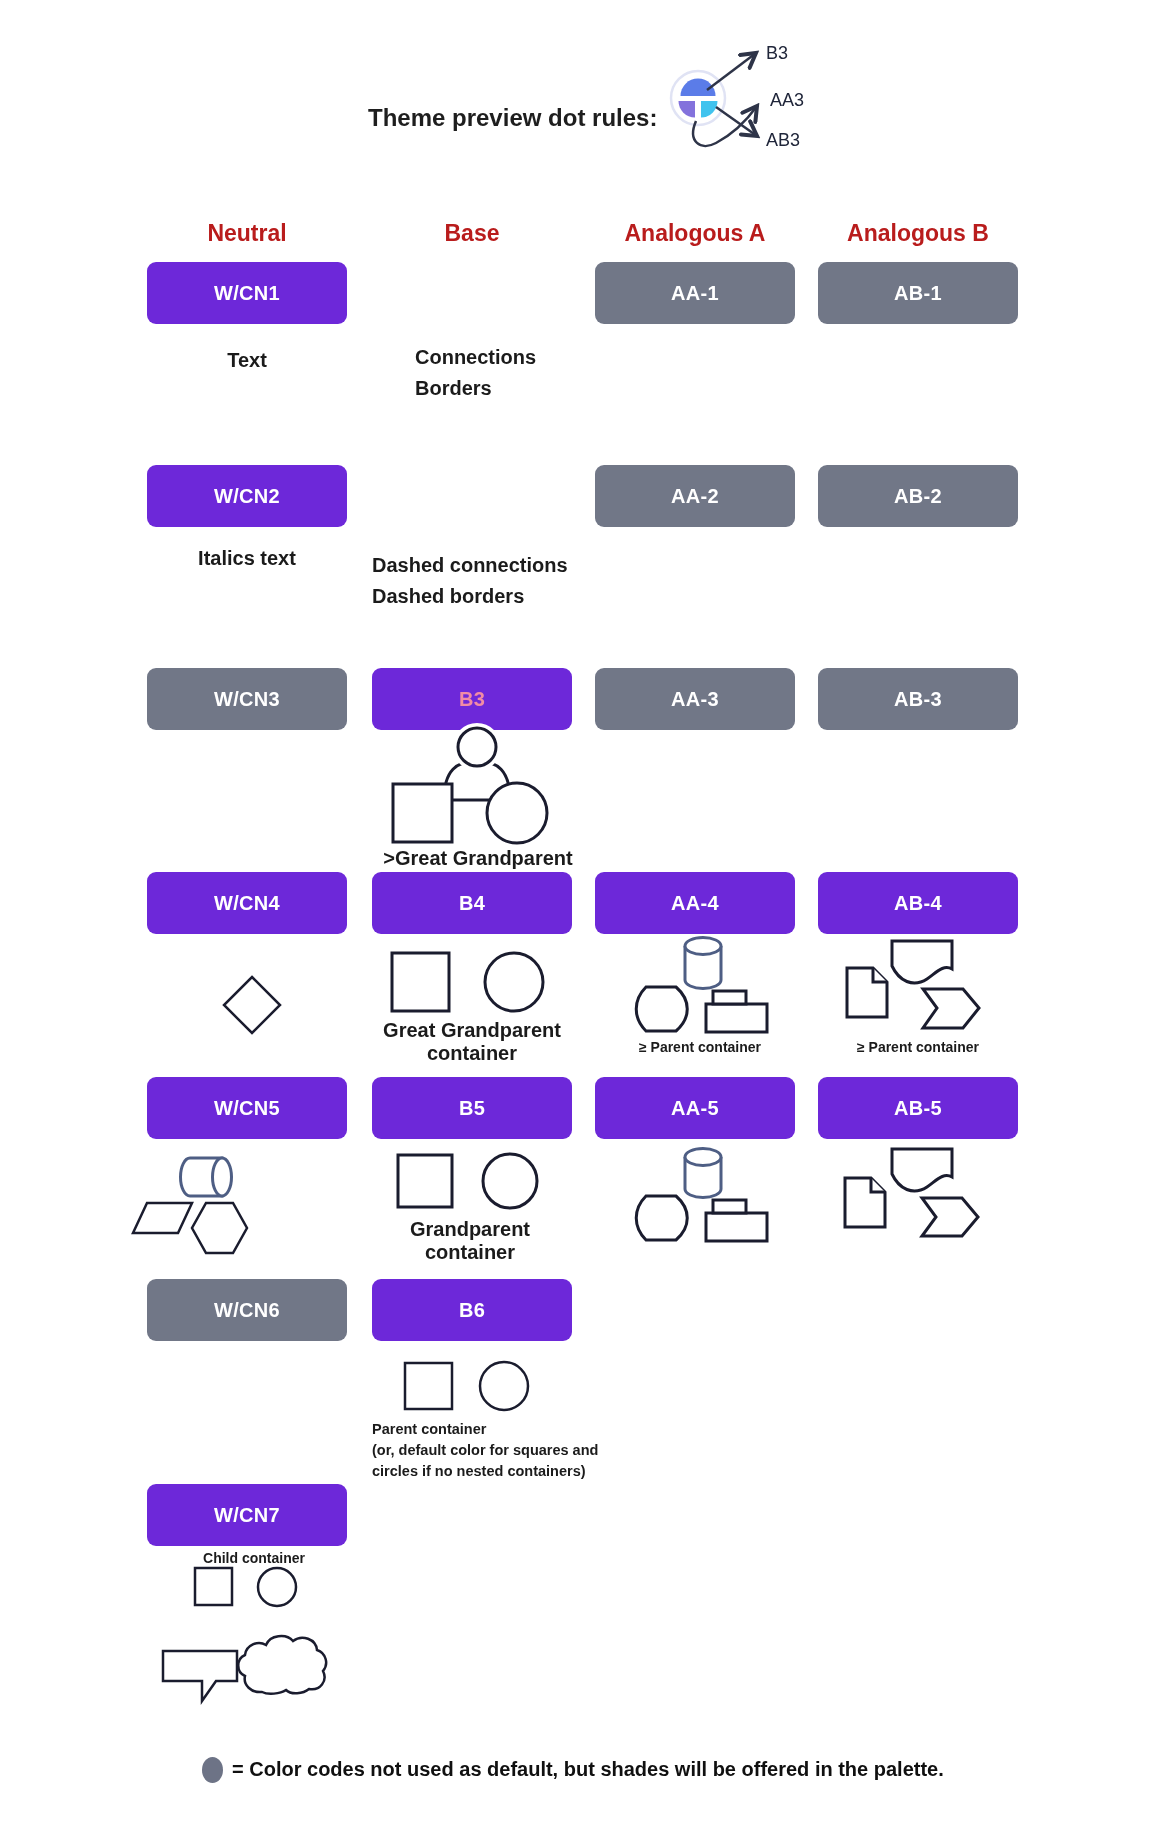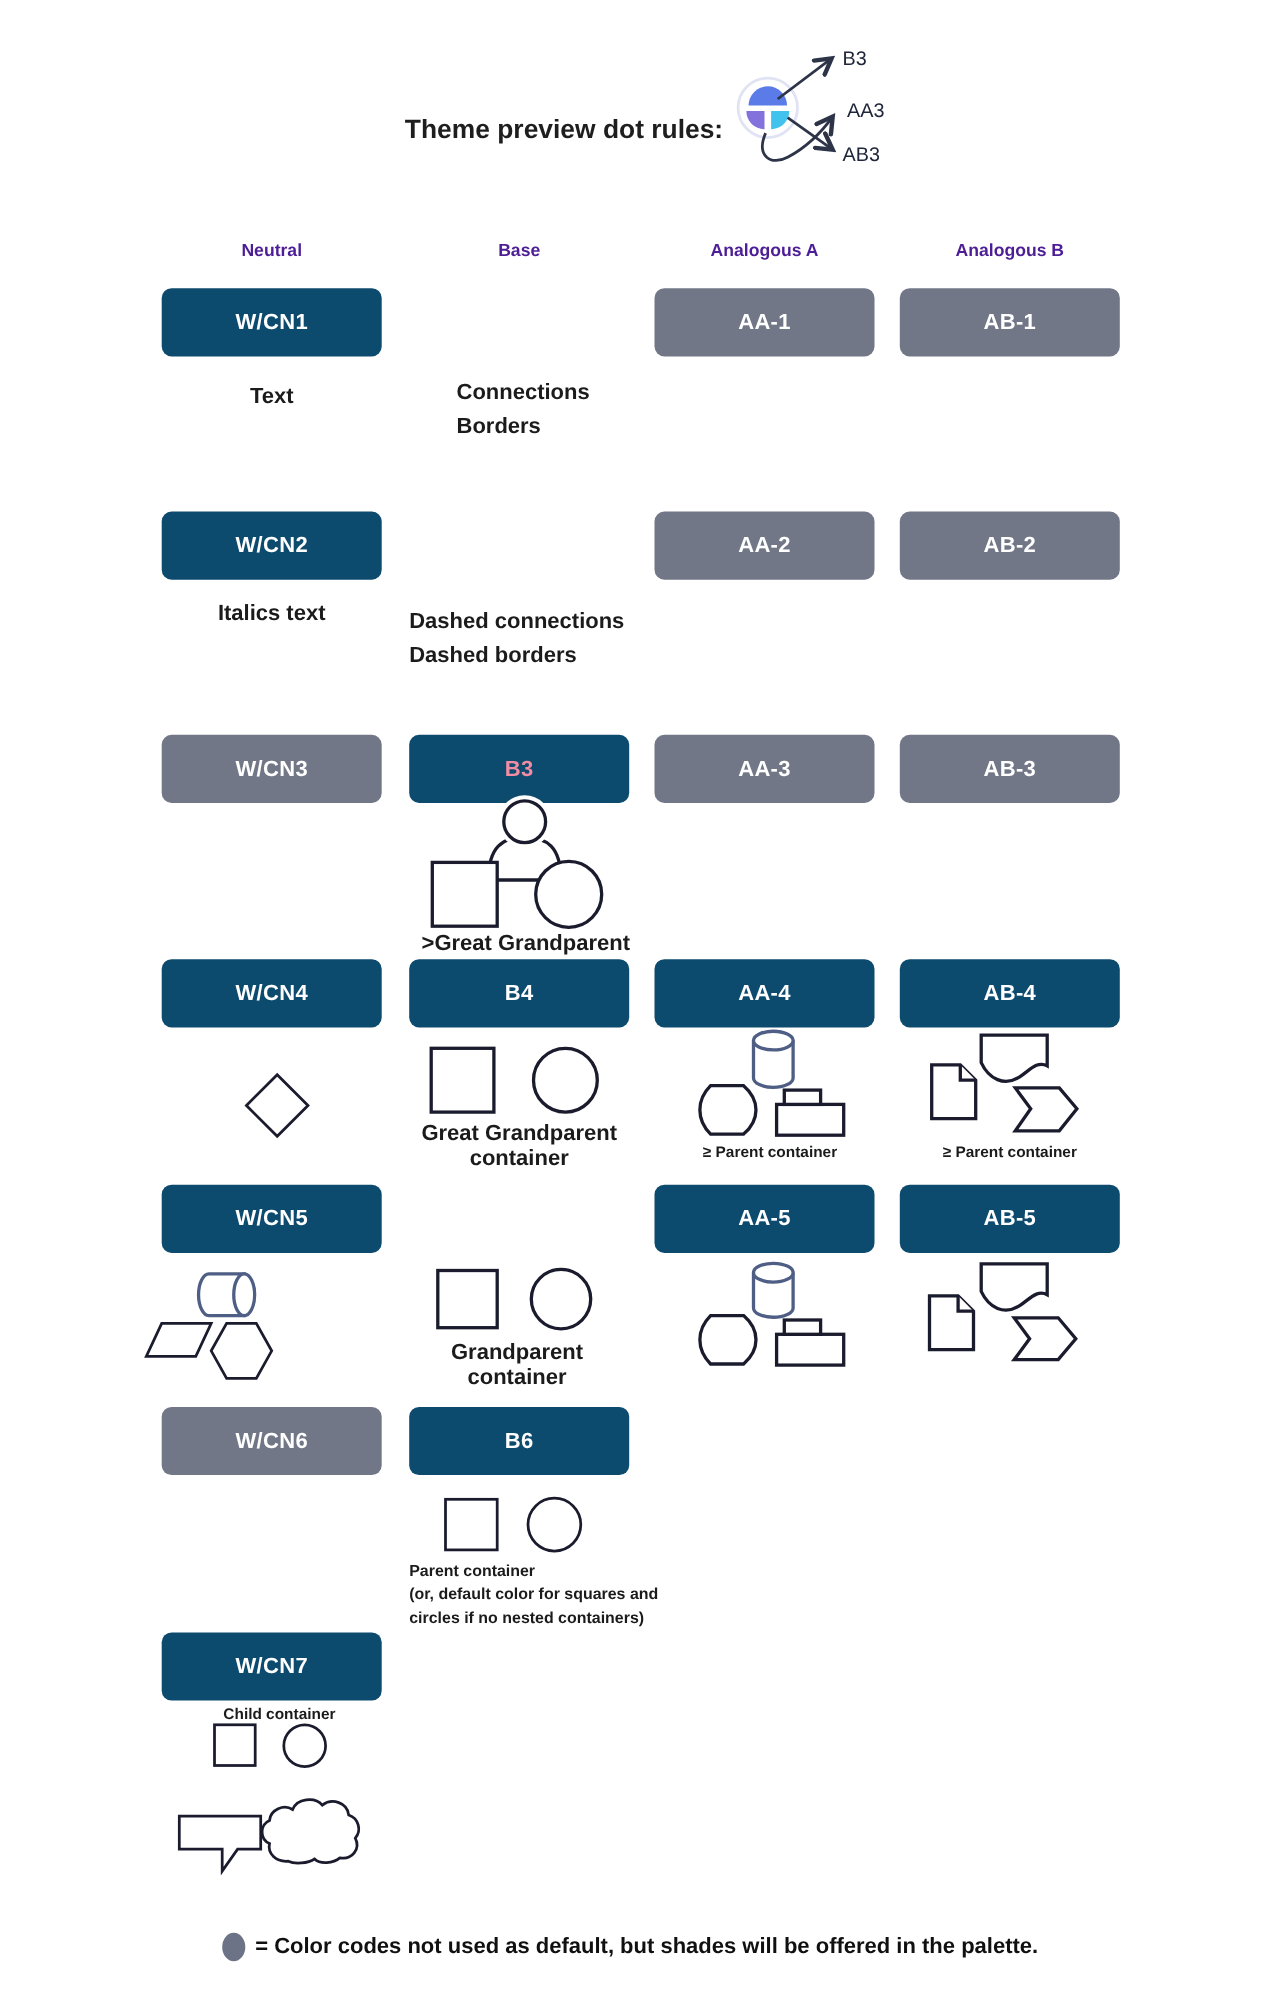--- a/index.html
+++ b/index.html
@@ -7,28 +7,28 @@
     position:relative;width:1164px;height:1822px;background:#ffffff;
     font-family:"Liberation Sans",sans-serif;overflow:hidden;
   }
   .title{
     position:absolute;left:368px;top:87px;font-size:24px;font-weight:600;color:#1e1e1e;margin-top:17px;
   }
   .dot-label{
     position:absolute;font-size:18px;font-weight:500;color:#20263a;white-space:nowrap;
   }
   .colhead{
-    position:absolute;width:200px;text-align:center;font-size:16px;font-weight:700;color:#4c1d95;
+    position:absolute;width:200px;text-align:center;font-size:23px;font-weight:700;color:#b91c1c;
   }
   .swatch{
     position:absolute;width:200px;height:62px;border-radius:9px;
     display:flex;align-items:center;justify-content:center;
     font-size:20px;font-weight:700;color:#ffffff;letter-spacing:.3px;
   }
-  .dark{background:#0c4a6e;}
+  .dark{background:#6d28d9;}
   .gray{background:#717787;}
   .pink{color:#f18ca4;}
   .cap{position:absolute;color:#1b1b1b;font-weight:700;white-space:nowrap;}
   .cap.center{text-align:center;white-space:normal;}
   .big{font-size:20px;line-height:31px;}
   .mid{font-size:20px;}
   .small{font-size:14px;}
   .svg-overlay{position:absolute;left:0;top:0;pointer-events:none;}
   .shape{fill:#ffffff;stroke:#1a1c2e;stroke-width:3;}
   .shape2{fill:#ffffff;stroke:#1a1c2e;stroke-width:2.5;}
@@ -86,20 +86,21 @@
   <div class="swatch dark" style="left:147px;top:872px">W/CN4</div>
   <div class="swatch dark" style="left:372px;top:872px">B4</div>
   <div class="swatch dark" style="left:595px;top:872px">AA-4</div>
   <div class="swatch dark" style="left:818px;top:872px">AB-4</div>
 
   <div class="cap mid center" style="left:347px;top:1019px;width:250px">Great Grandparent container</div>
   <div class="cap small center" style="left:595px;top:1039px;width:210px">≥ Parent container</div>
   <div class="cap small center" style="left:818px;top:1039px;width:200px">≥ Parent container</div>
 
   <div class="swatch dark" style="left:147px;top:1077px">W/CN5</div>
+  <div class="swatch dark" style="left:372px;top:1077px">B5</div>
   <div class="swatch dark" style="left:595px;top:1077px">AA-5</div>
   <div class="swatch dark" style="left:818px;top:1077px">AB-5</div>
 
   <div class="cap mid center" style="left:370px;top:1218px;width:200px">Grandparent container</div>
 
   <div class="swatch gray" style="left:147px;top:1279px">W/CN6</div>
   <div class="swatch dark" style="left:372px;top:1279px">B6</div>
 
   <div class="cap" style="left:372px;top:1419px;font-size:14.5px;line-height:21px">
     <div>Parent container</div>

